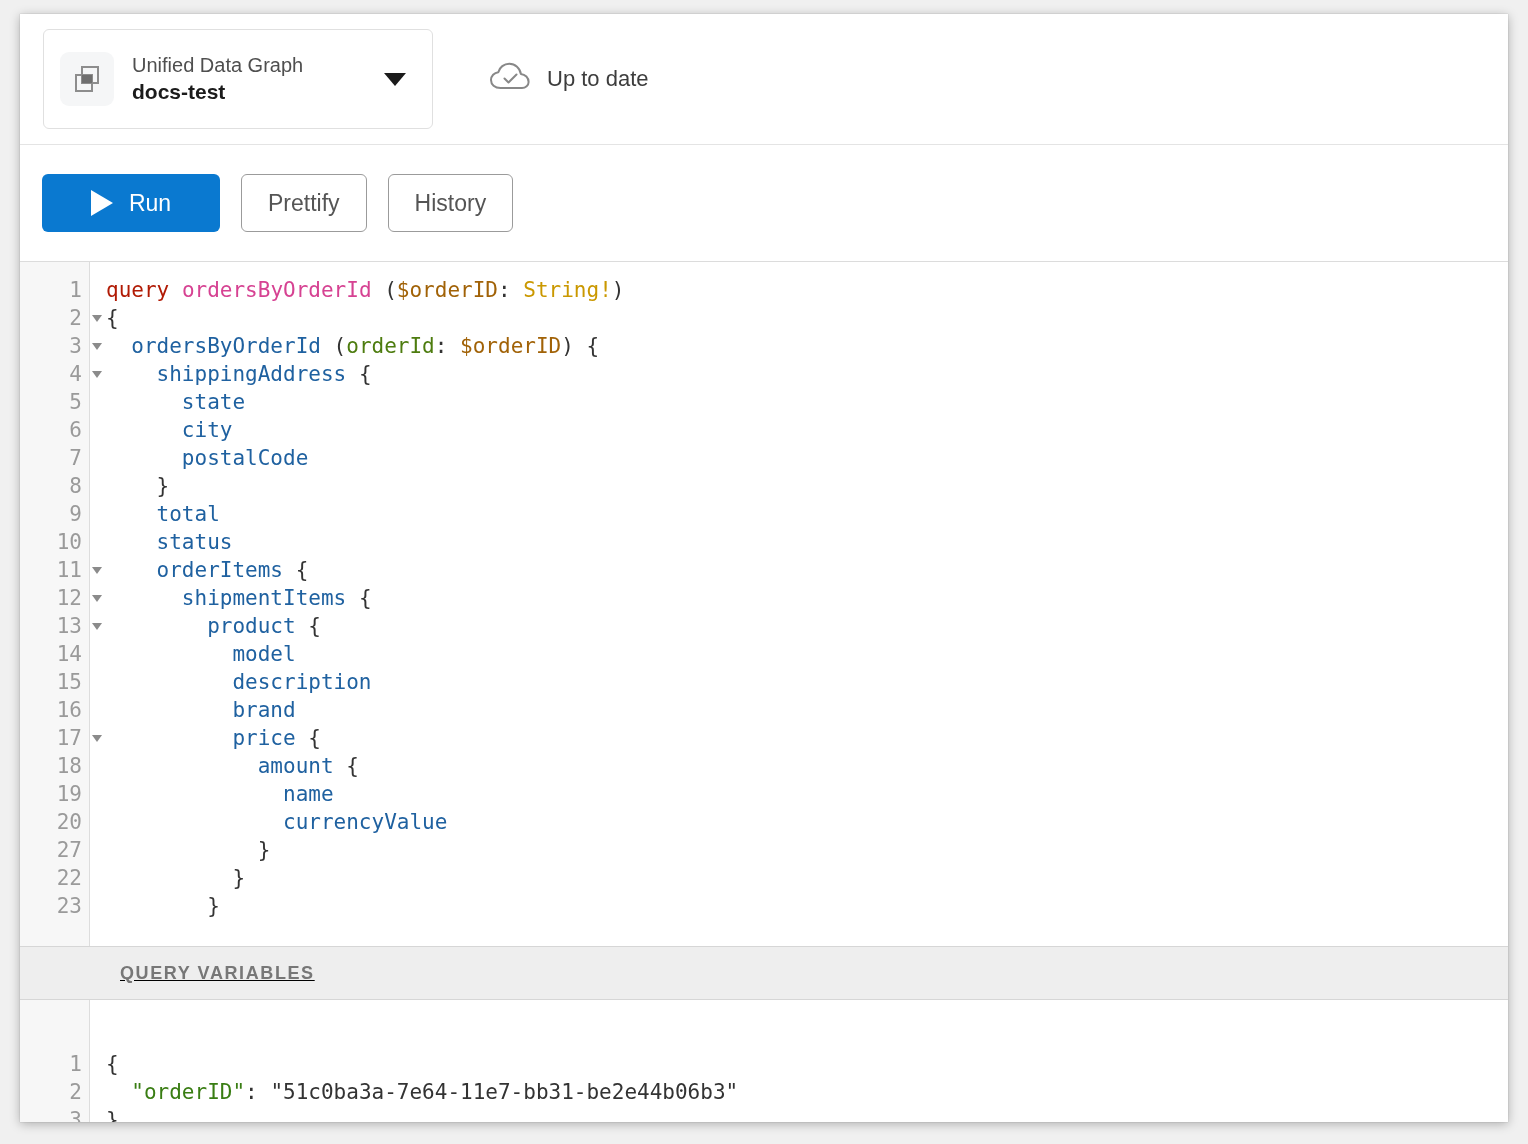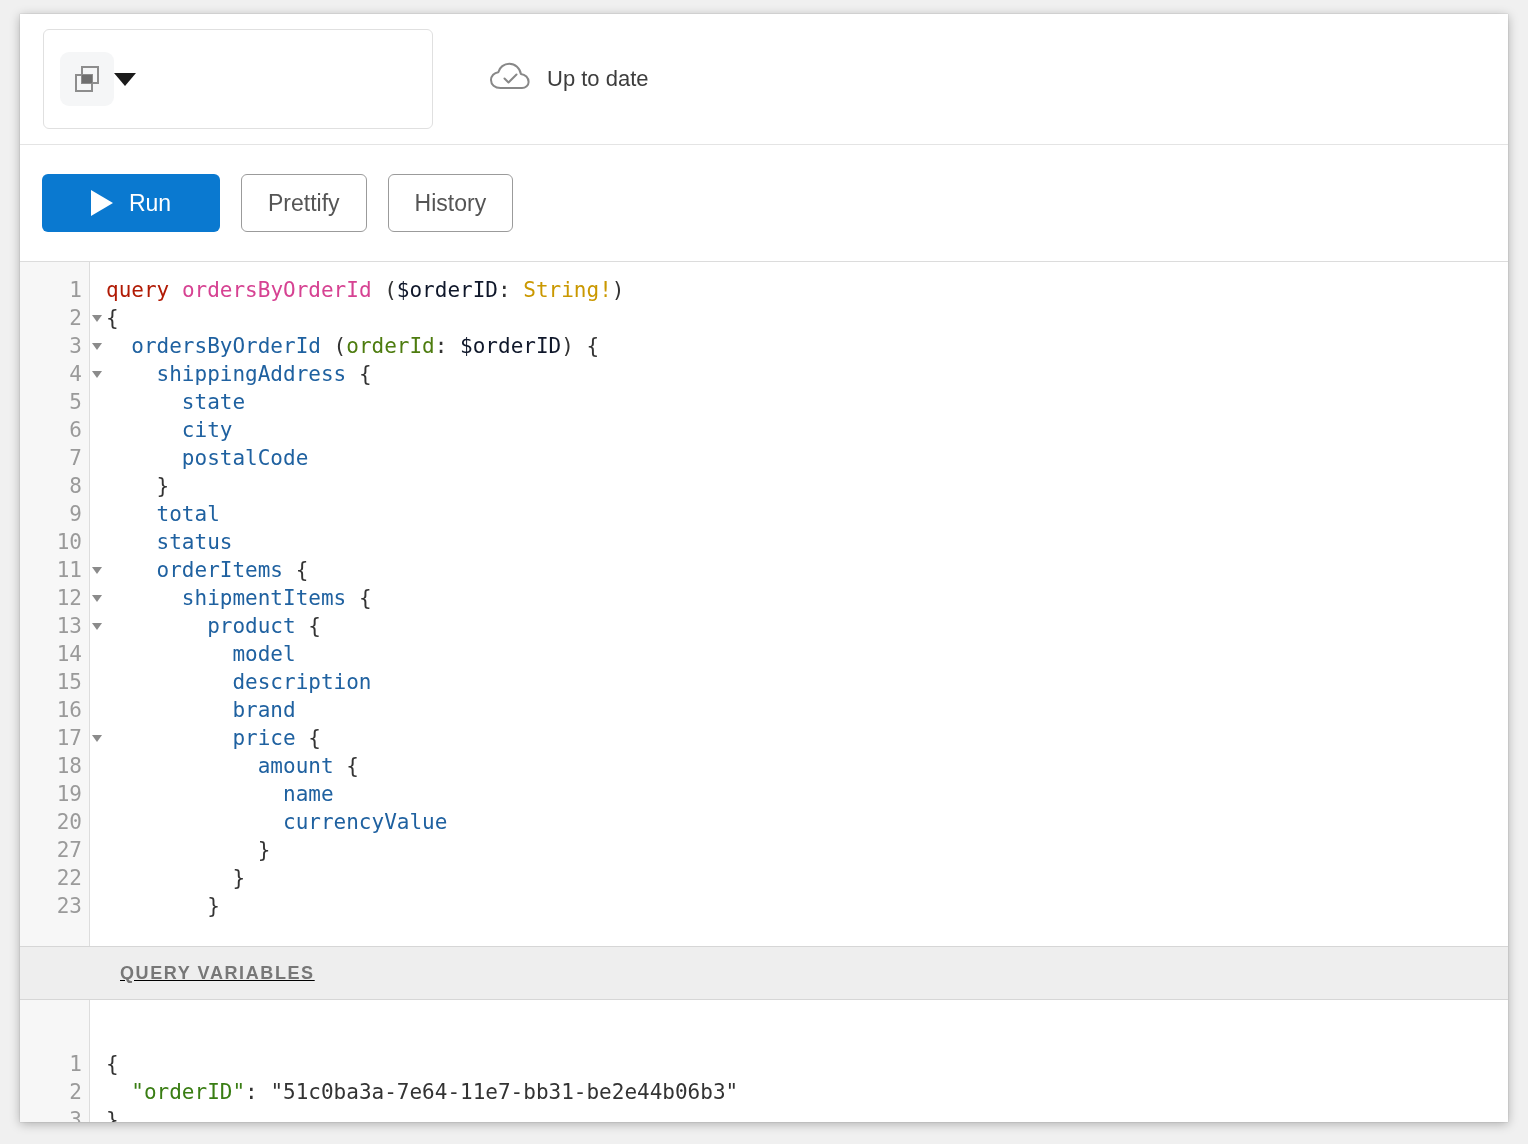--- a/index.html
+++ b/index.html
@@ -208,21 +208,21 @@
     line-height: 28px;
     white-space: pre;
     overflow: hidden;
     color: #333333;
     cursor: text;
   }
 
   
   .t-kw    { color: #b11a04; }           
   .t-def   { color: #d64292; }           
-  .t-var   { color: #0f172a; }           
+  .t-var   { color: #a16207; }           
   .t-type  { color: #ca9800; }           
   .t-field { color: #1f61a0; }           
   .t-arg   { color: #4d7c0f; }           
   .t-punc  { color: #333333; }           
   .t-attr  { color: #397d13; }           
 
   
   .vars-bar {
     flex: 0 0 54px;
     background: #eeeeee;
@@ -258,20 +258,24 @@
 
   <div class="header">
 
     <div class="graph-selector">
       <div class="graph-icon-box">
         <svg width="32" height="32" viewBox="0 0 32 32" aria-hidden="true">
           <rect x="11" y="4" width="16" height="16" fill="none" stroke="#8d8d8d" stroke-width="2"></rect>
           <rect x="5" y="12" width="16" height="16" fill="none" stroke="#8d8d8d" stroke-width="2"></rect>
           <rect x="11" y="12" width="10" height="8" fill="#6f6f6f"></rect>
         </svg>
+      </div>
+      <div class="graph-labels">
+        <div class="graph-kind">Unified Data Graph</div>
+        <div class="graph-name">docs-test</div>
       </div>
       <div class="caret"></div>
     </div>
 
     <div class="sync-status">
       <span>
         <svg width="44" height="32" viewBox="0 0 44 32" aria-hidden="true">
           <path d="M11.5 27 C5.7 27 2 23.4 2 19 C2 15 5.2 11.6 9.3 11.2 C10.6 6.3 15 2.8 20.3 2.8
                    C26.2 2.8 31.1 7.2 31.8 12.9 C36.3 13.3 39.6 16.8 39.6 20.9 C39.6 24.3 36.6 27 33 27 Z" fill="none" stroke="#888888" stroke-width="2" stroke-linejoin="round"></path>
           <path d="M15.5 17.5 L19.5 21.5 L27.5 13.5" fill="none" stroke="#888888" stroke-width="2" stroke-linecap="round" stroke-linejoin="round"></path>

